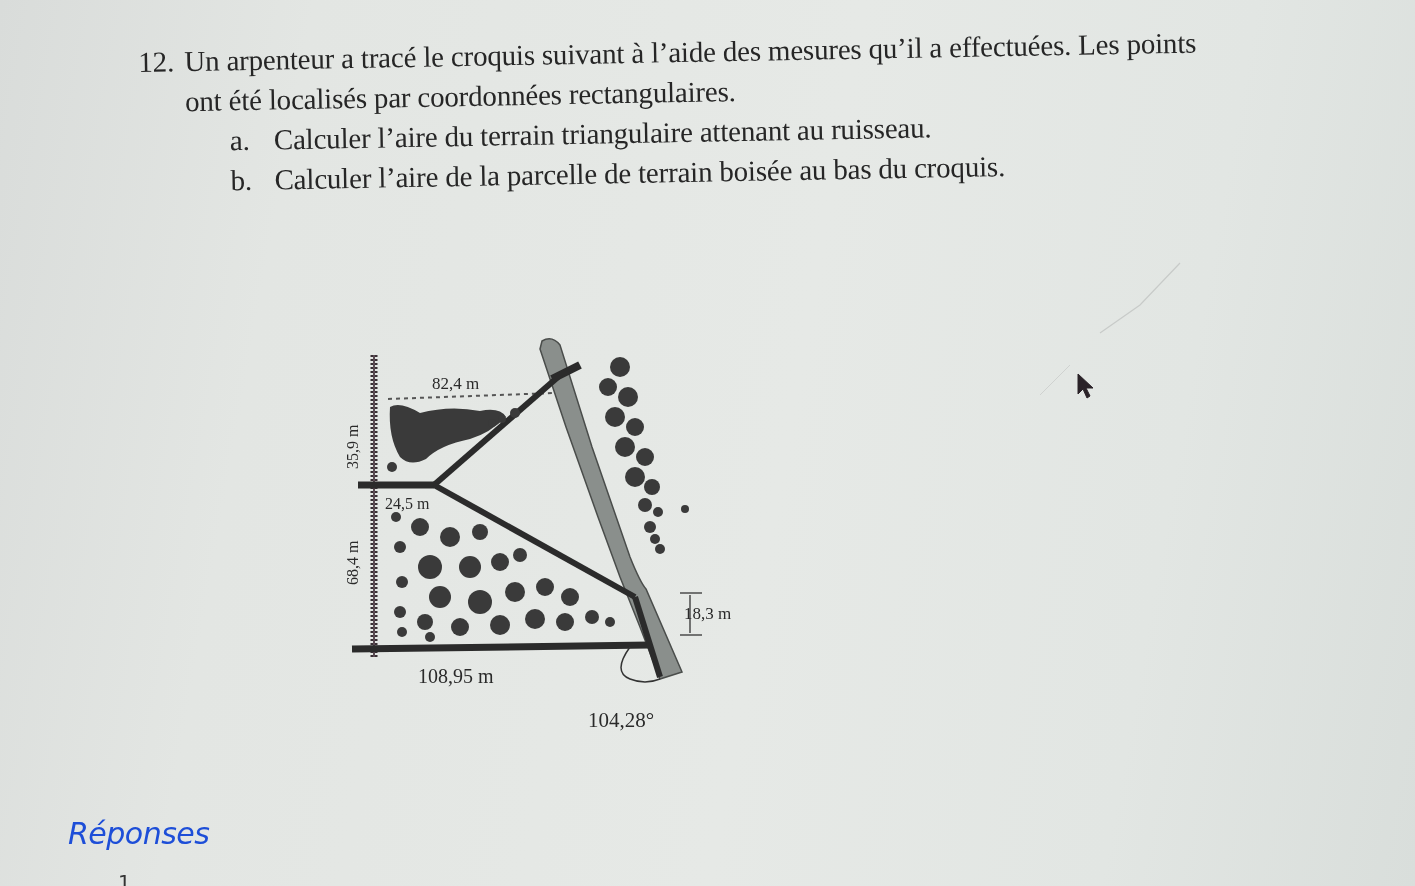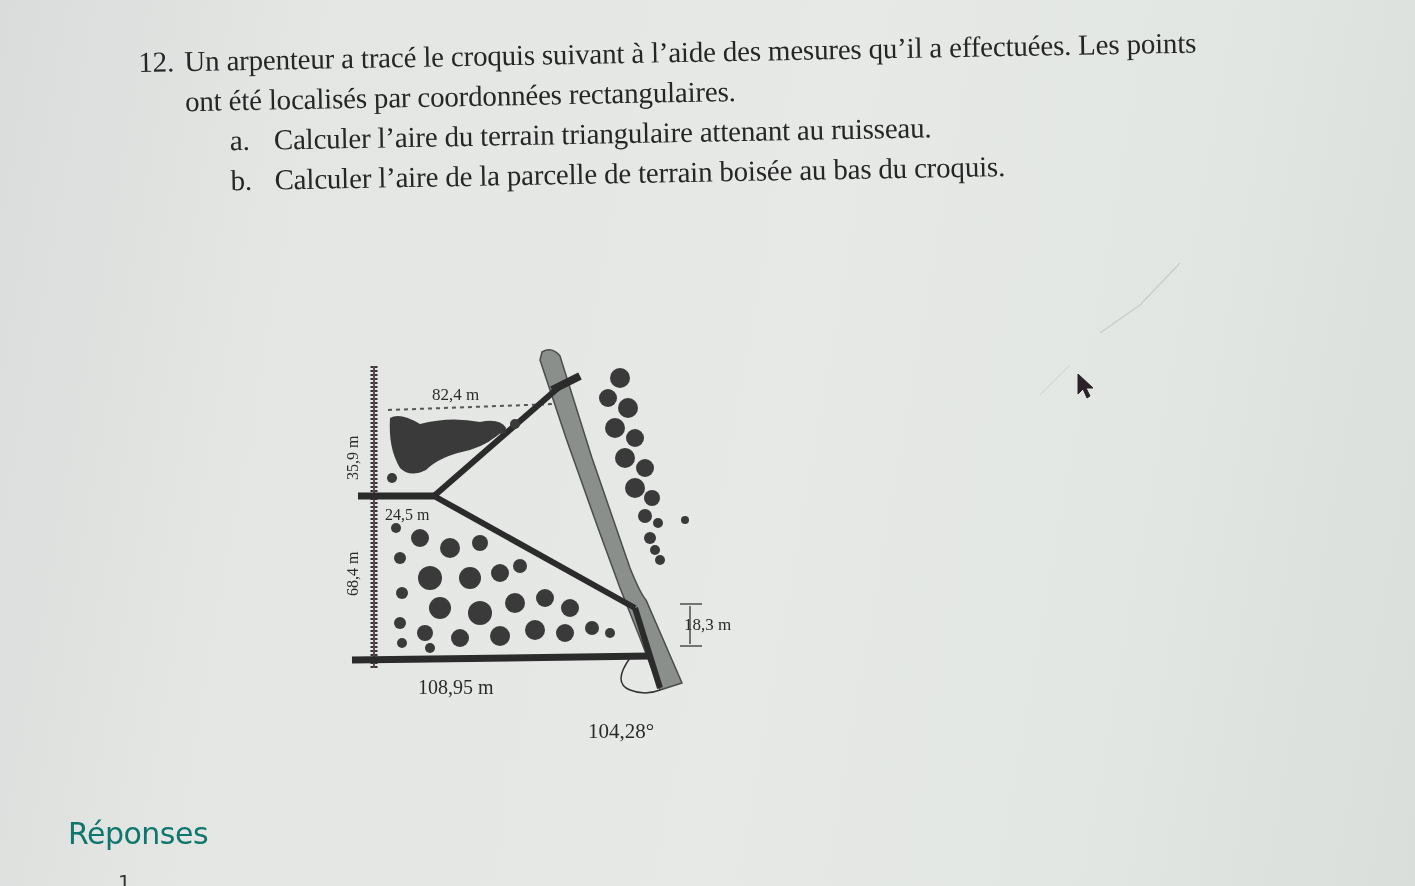--- a/index.html
+++ b/index.html
@@ -35,37 +35,38 @@
       letter-spacing: -0.2px;
       color: #262626;
     }
     .q-number { display: inline-block; width: 46px; }
     .q-cont { padding-left: 46px; }
     .sub-item { padding-left: 90px; display: flex; }
     .sub-letter { display: inline-block; width: 44px; }
     .diagram {
       position: absolute;
       left: 330px;
-      top: 338px;
+      top: 327px;
       width: 440px;
       height: 420px;
     }
     .diagram svg { width: 440px; height: 420px; }
     .label-serif {
       font-family: "Liberation Serif", serif;
       fill: #2a2a2a;
     }
     .answers-heading {
       position: absolute;
       left: 68px;
       top: 816px;
       font-family: "DejaVu Sans", "Liberation Sans", sans-serif;
       font-size: 30px;
-      color: #0f766e;
+      color: #1d4ed8;
       letter-spacing: -0.5px;
+      font-style: italic;
     }
     .answer-index {
       position: absolute;
       left: 118px;
       top: 870px;
       font-family: "DejaVu Sans", sans-serif;
       font-size: 20px;
       color: #333;
     }
     .cursor {

